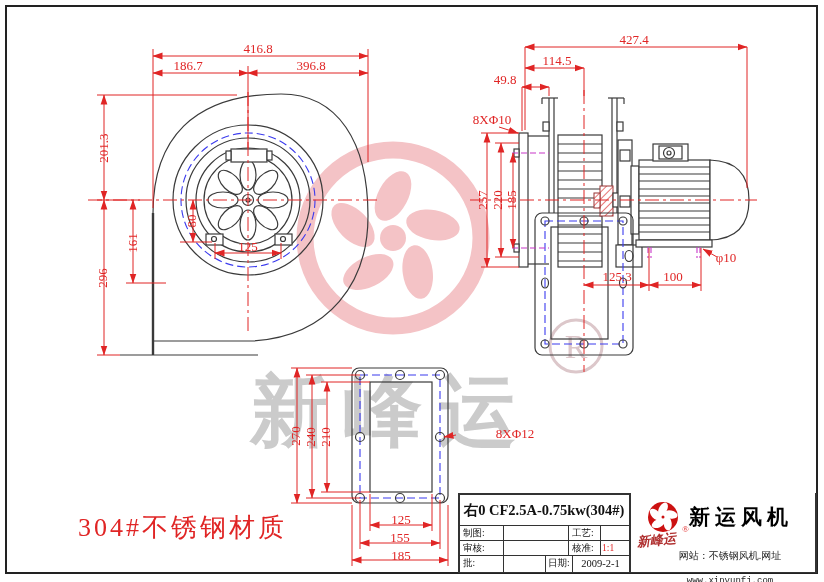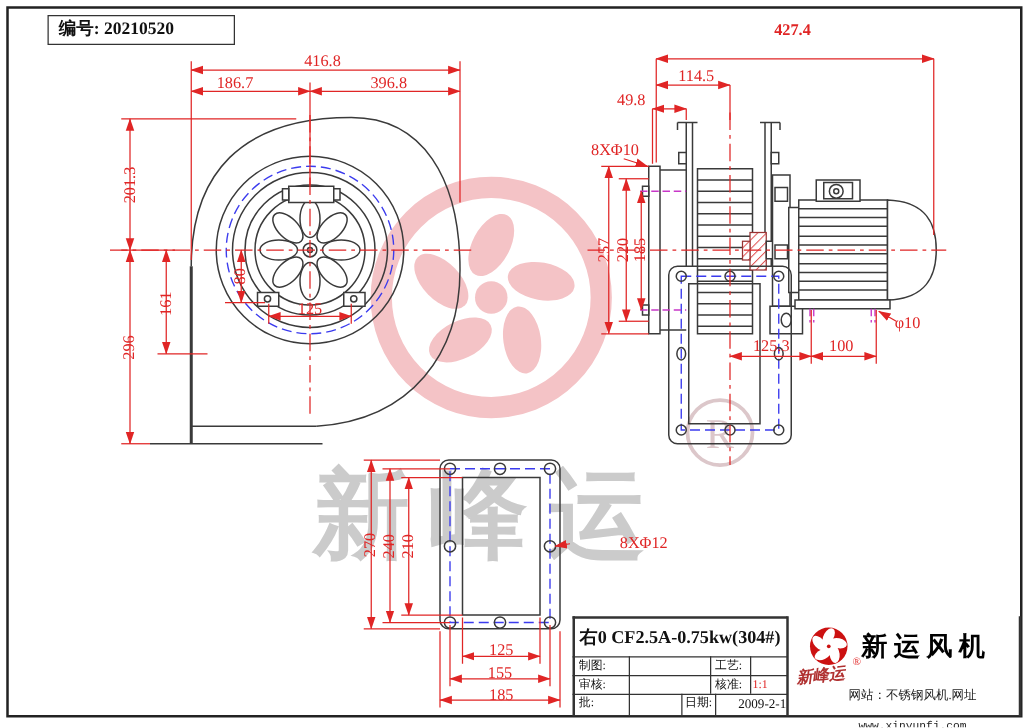--- a/index.html
+++ b/index.html
@@ -263,22 +263,22 @@
     <ellipse cx="663" cy="509" rx="4" ry="7" fill="#fff" transform="rotate(0,663,517) rotate(30,663,509)"></ellipse>
     <ellipse cx="663" cy="509" rx="4" ry="7" fill="#fff" transform="rotate(72,663,517) rotate(30,663,509)"></ellipse>
     <ellipse cx="663" cy="509" rx="4" ry="7" fill="#fff" transform="rotate(144,663,517) rotate(30,663,509)"></ellipse>
     <ellipse cx="663" cy="509" rx="4" ry="7" fill="#fff" transform="rotate(216,663,517) rotate(30,663,509)"></ellipse>
     <ellipse cx="663" cy="509" rx="4" ry="7" fill="#fff" transform="rotate(288,663,517) rotate(30,663,509)"></ellipse>
     <circle cx="663" cy="517" r="3.5" fill="#fff"></circle>
     <circle cx="663" cy="517" r="1.5" fill="var(--logo-red)"></circle>
   </g>
 </svg>
 
-<div id="serial-box" class="abs">编号: 20210520</div>
-
+
+<div id="material-note" class="abs">304#不锈钢材质</div>
 
 <div>
 
   <div class="tbline" style="left:458px;top:493px;width:172px;height:1.5px"></div>
   <div class="tbline" style="left:458px;top:493px;width:1.5px;height:80px"></div>
   <div class="tbline" style="left:629px;top:493px;width:1.5px;height:80px"></div>
   <div class="tbline" style="left:458px;top:525px;width:172px;height:1px"></div>
   <div class="tbline" style="left:458px;top:540px;width:172px;height:1px"></div>
   <div class="tbline" style="left:458px;top:555px;width:172px;height:1px"></div>
   <div class="tbline" style="left:503px;top:525px;width:1px;height:48px"></div>
@@ -290,41 +290,41 @@
   <div class="tbline" style="left:458px;top:571.5px;width:359px;height:1.5px"></div>
 
   <div id="tb-product" class="abs">右0 CF2.5A-0.75kw(304#)</div>
   <div class="tbtext" style="left:463px;top:526px">制图:</div>
   <div class="tbtext" style="left:463px;top:541px">审核:</div>
   <div class="tbtext" style="left:463px;top:556px">批:</div>
   <div class="tbtext" style="left:572px;top:526px">工艺:</div>
   <div class="tbtext" style="left:572px;top:541px">核准:</div>
   <div class="tbtext" id="tb-scale" style="left:602px;top:541px;width:27px;">1:1</div>
   <div class="tbtext" style="left:548px;top:556px">日期:</div>
-  <div class="tbtext" style="left:572px;top:556px;width:57px;text-align:right;font-size:10.5px">2009-2-1</div>
+  <div class="tbtext" style="left:572px;top:556px;width:57px;text-align:center;font-size:10.5px">2009-2-1</div>
 </div>
 
 <div>
   <div id="logo-company" class="abs">新运风机</div>
   <div id="logo-script" class="abs">新峰运</div>
   <div id="logo-reg" class="abs">®</div>
   <div id="logo-site" class="abs">网站：不锈钢风机.网址</div>
   <div id="logo-url" class="abs">www.xinyunfj.com</div>
 </div>
 
 <div id="dim-layer">
       <span class="dim-label" style="left: 258px; top: 49px;">416.8</span>
       <span class="dim-label" style="left: 188px; top: 66px; text-align: right;">186.7</span>
       <span class="dim-label" style="left: 311px; top: 66px;">396.8</span>
       <span class="dim-label rot" style="left: 104px; top: 148px;">201.3</span>
       <span class="dim-label rot" style="left: 133px; top: 243px;">161</span>
       <span class="dim-label rot" style="left: 103px; top: 278px;">296</span>
       <span class="dim-label rot" style="left: 192px; top: 221px;">80</span>
       <span class="dim-label" style="left: 248px; top: 247px;">125</span>
-      <span class="dim-label" style="left: 634px; top: 24px; font-weight: bold;">427.4</span>
+      <span class="dim-label" style="left: 634px; top: 40px;">427.4</span>
       <span class="dim-label" style="left: 557px; top: 61px;">114.5</span>
       <span class="dim-label" style="left: 505px; top: 80px;">49.8</span>
       <span class="dim-label" style="left: 492px; top: 120px;">8XΦ10</span>
       <span class="dim-label rot" style="left: 483px; top: 200px;">257</span>
       <span class="dim-label rot" style="left: 498px; top: 200px;">220</span>
       <span class="dim-label rot" style="left: 512px; top: 200px;">185</span>
       <span class="dim-label" style="left: 617px; top: 277px;">125.3</span>
       <span class="dim-label" style="left: 673px; top: 277px;">100</span>
       <span class="dim-label" style="left: 726px; top: 258px;">φ10</span>
       <span class="dim-label rot" style="left: 296px; top: 436px;">270</span>

